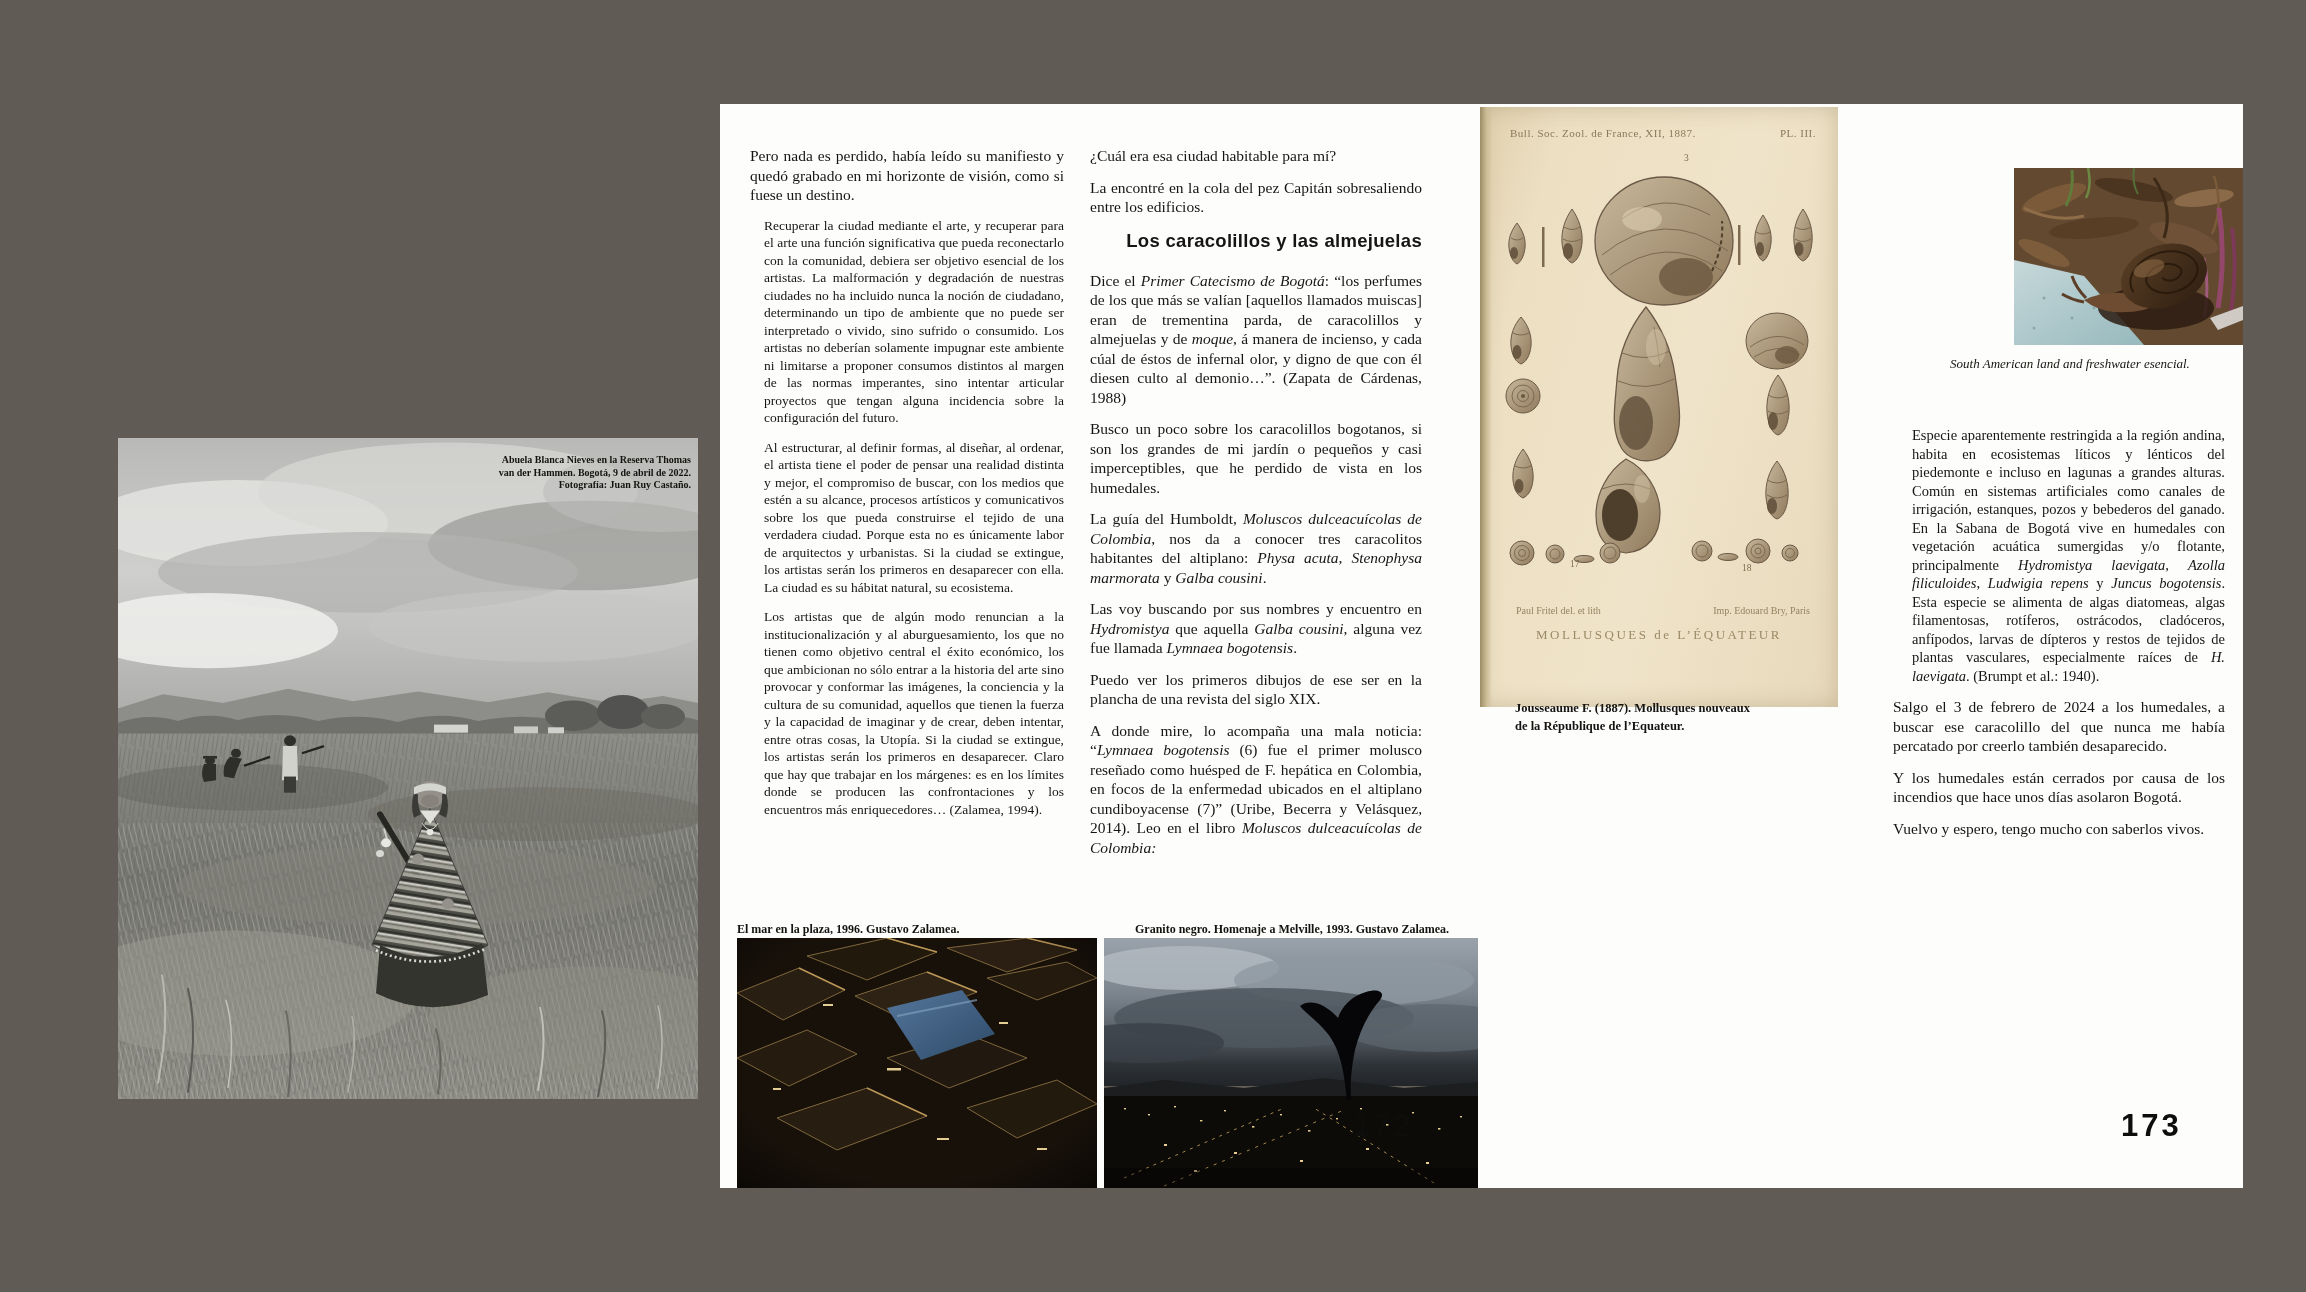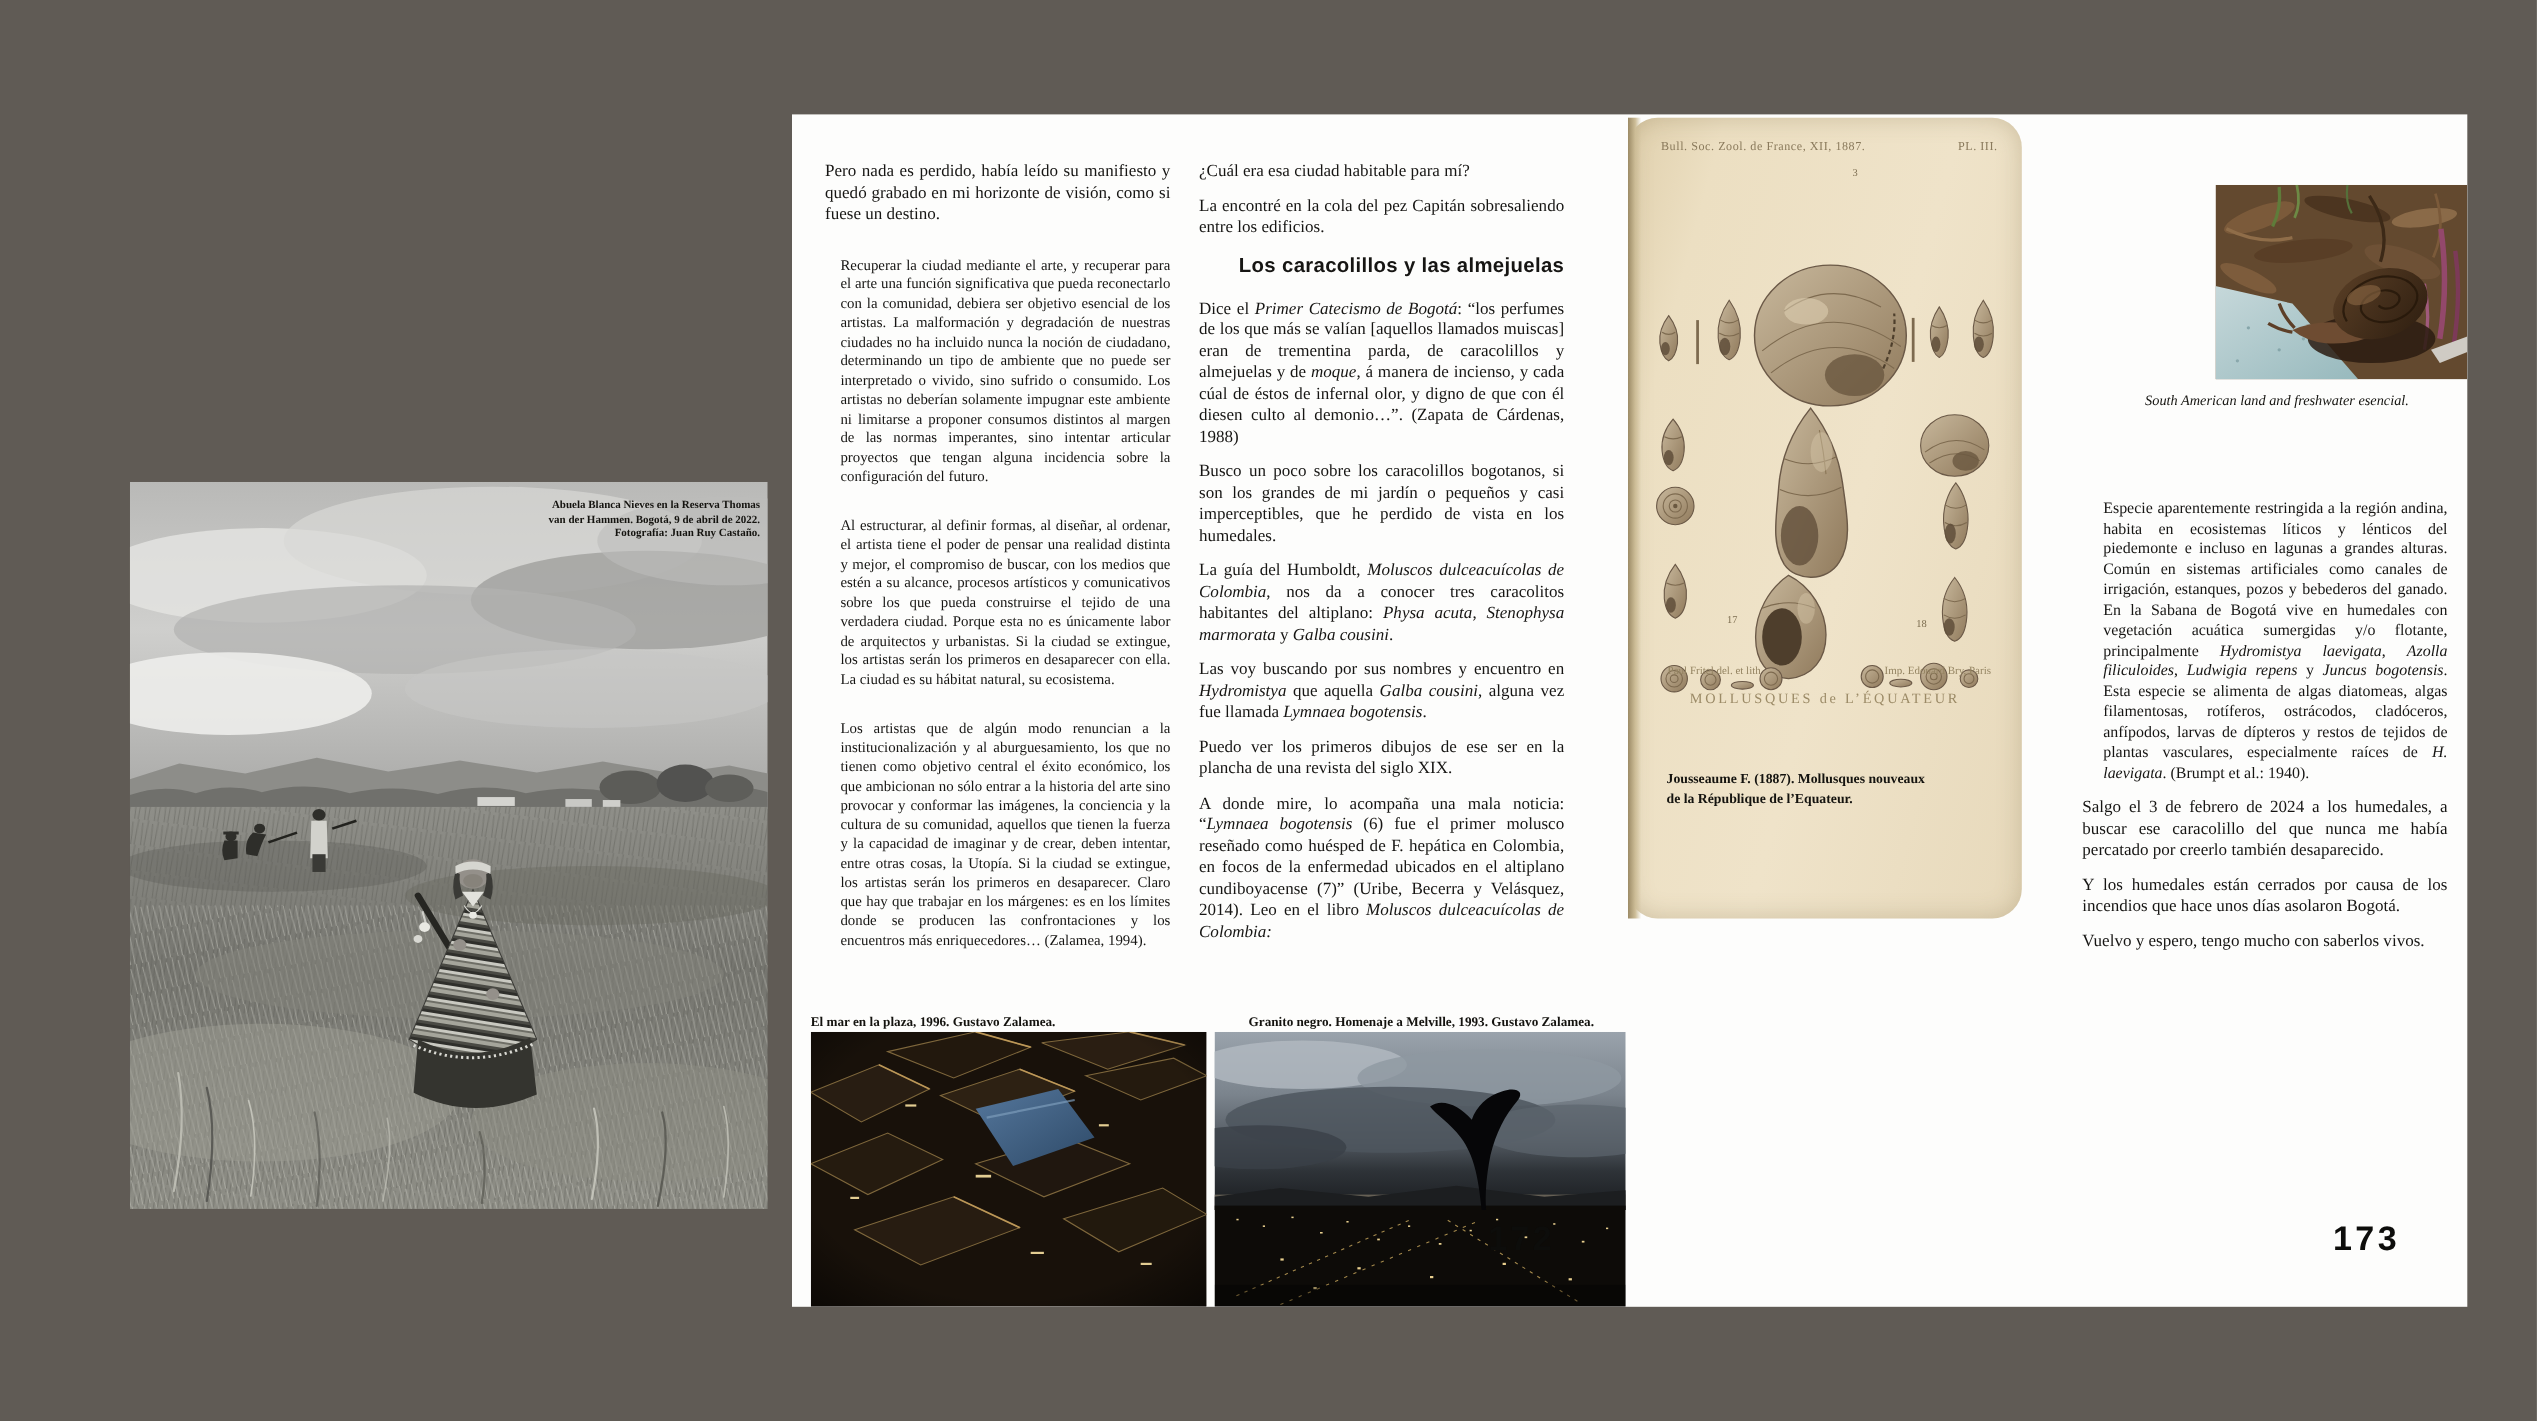--- a/index.html
+++ b/index.html
@@ -15,30 +15,30 @@
 
   
   .page{position:absolute;left:720px;top:104px;width:1523px;height:1084px;background:#fdfdfc;}
 
   .col{position:absolute;top:42px;}
   .col1{left:30px;width:314px;}
   .col2{left:370px;width:332px;}
   .col3{left:1173px;top:322px;width:332px;}
   .blk{margin:0 0 12px;text-align:justify;}
   .para{font-size:15.5px;line-height:19.5px;}
-  .quote{font-size:13.5px;line-height:17.5px;margin-left:14px;margin-top:27px;}
+  .quote{font-size:13.5px;line-height:17.5px;margin-left:14px;}
   .col3 .quote{font-size:14.5px;line-height:18.5px;margin-left:19px;}
   .heading{font-family:"Liberation Sans","DejaVu Sans",sans-serif;font-weight:bold;
            font-size:18.5px;line-height:24px;letter-spacing:.3px;margin:6px 0 18px;text-align:right;}
   em{font-style:italic;font-family:Liberation Serif, serif;}
 
   
-  .plate{position:absolute;left:760px;top:3px;width:358px;height:728px;
+  .plate{position:absolute;left:760px;top:3px;width:358px;height:600px;
          background:linear-gradient(105deg,#e0d0ad 0%,#ecdfc2 16%,#efe3c9 55%,#e7d9bb 100%);
-         box-shadow:inset 0 0 22px rgba(120,100,60,.28);border-radius:27px;}
+         box-shadow:inset 0 0 22px rgba(120,100,60,.28);}
   .plate-gutter{position:absolute;left:0;top:0;width:12px;height:100%;
          background:linear-gradient(90deg,#9c8b66,#cdbd97 55%,rgba(205,189,151,0));}
   .plate-art{position:absolute;inset:0;width:100%;height:100%;}
   .plate-h{position:absolute;top:20px;font-size:11px;color:#8a7a5c;letter-spacing:.5px;}
   .plate-hl{left:30px;}
   .plate-hr{right:22px;}
   .fig{position:absolute;font-size:9.5px;color:#7d6e51;}
   .f3{left:204px;top:46px;}
   .f17{left:90px;top:452px;}
   .f18{left:262px;top:456px;}

